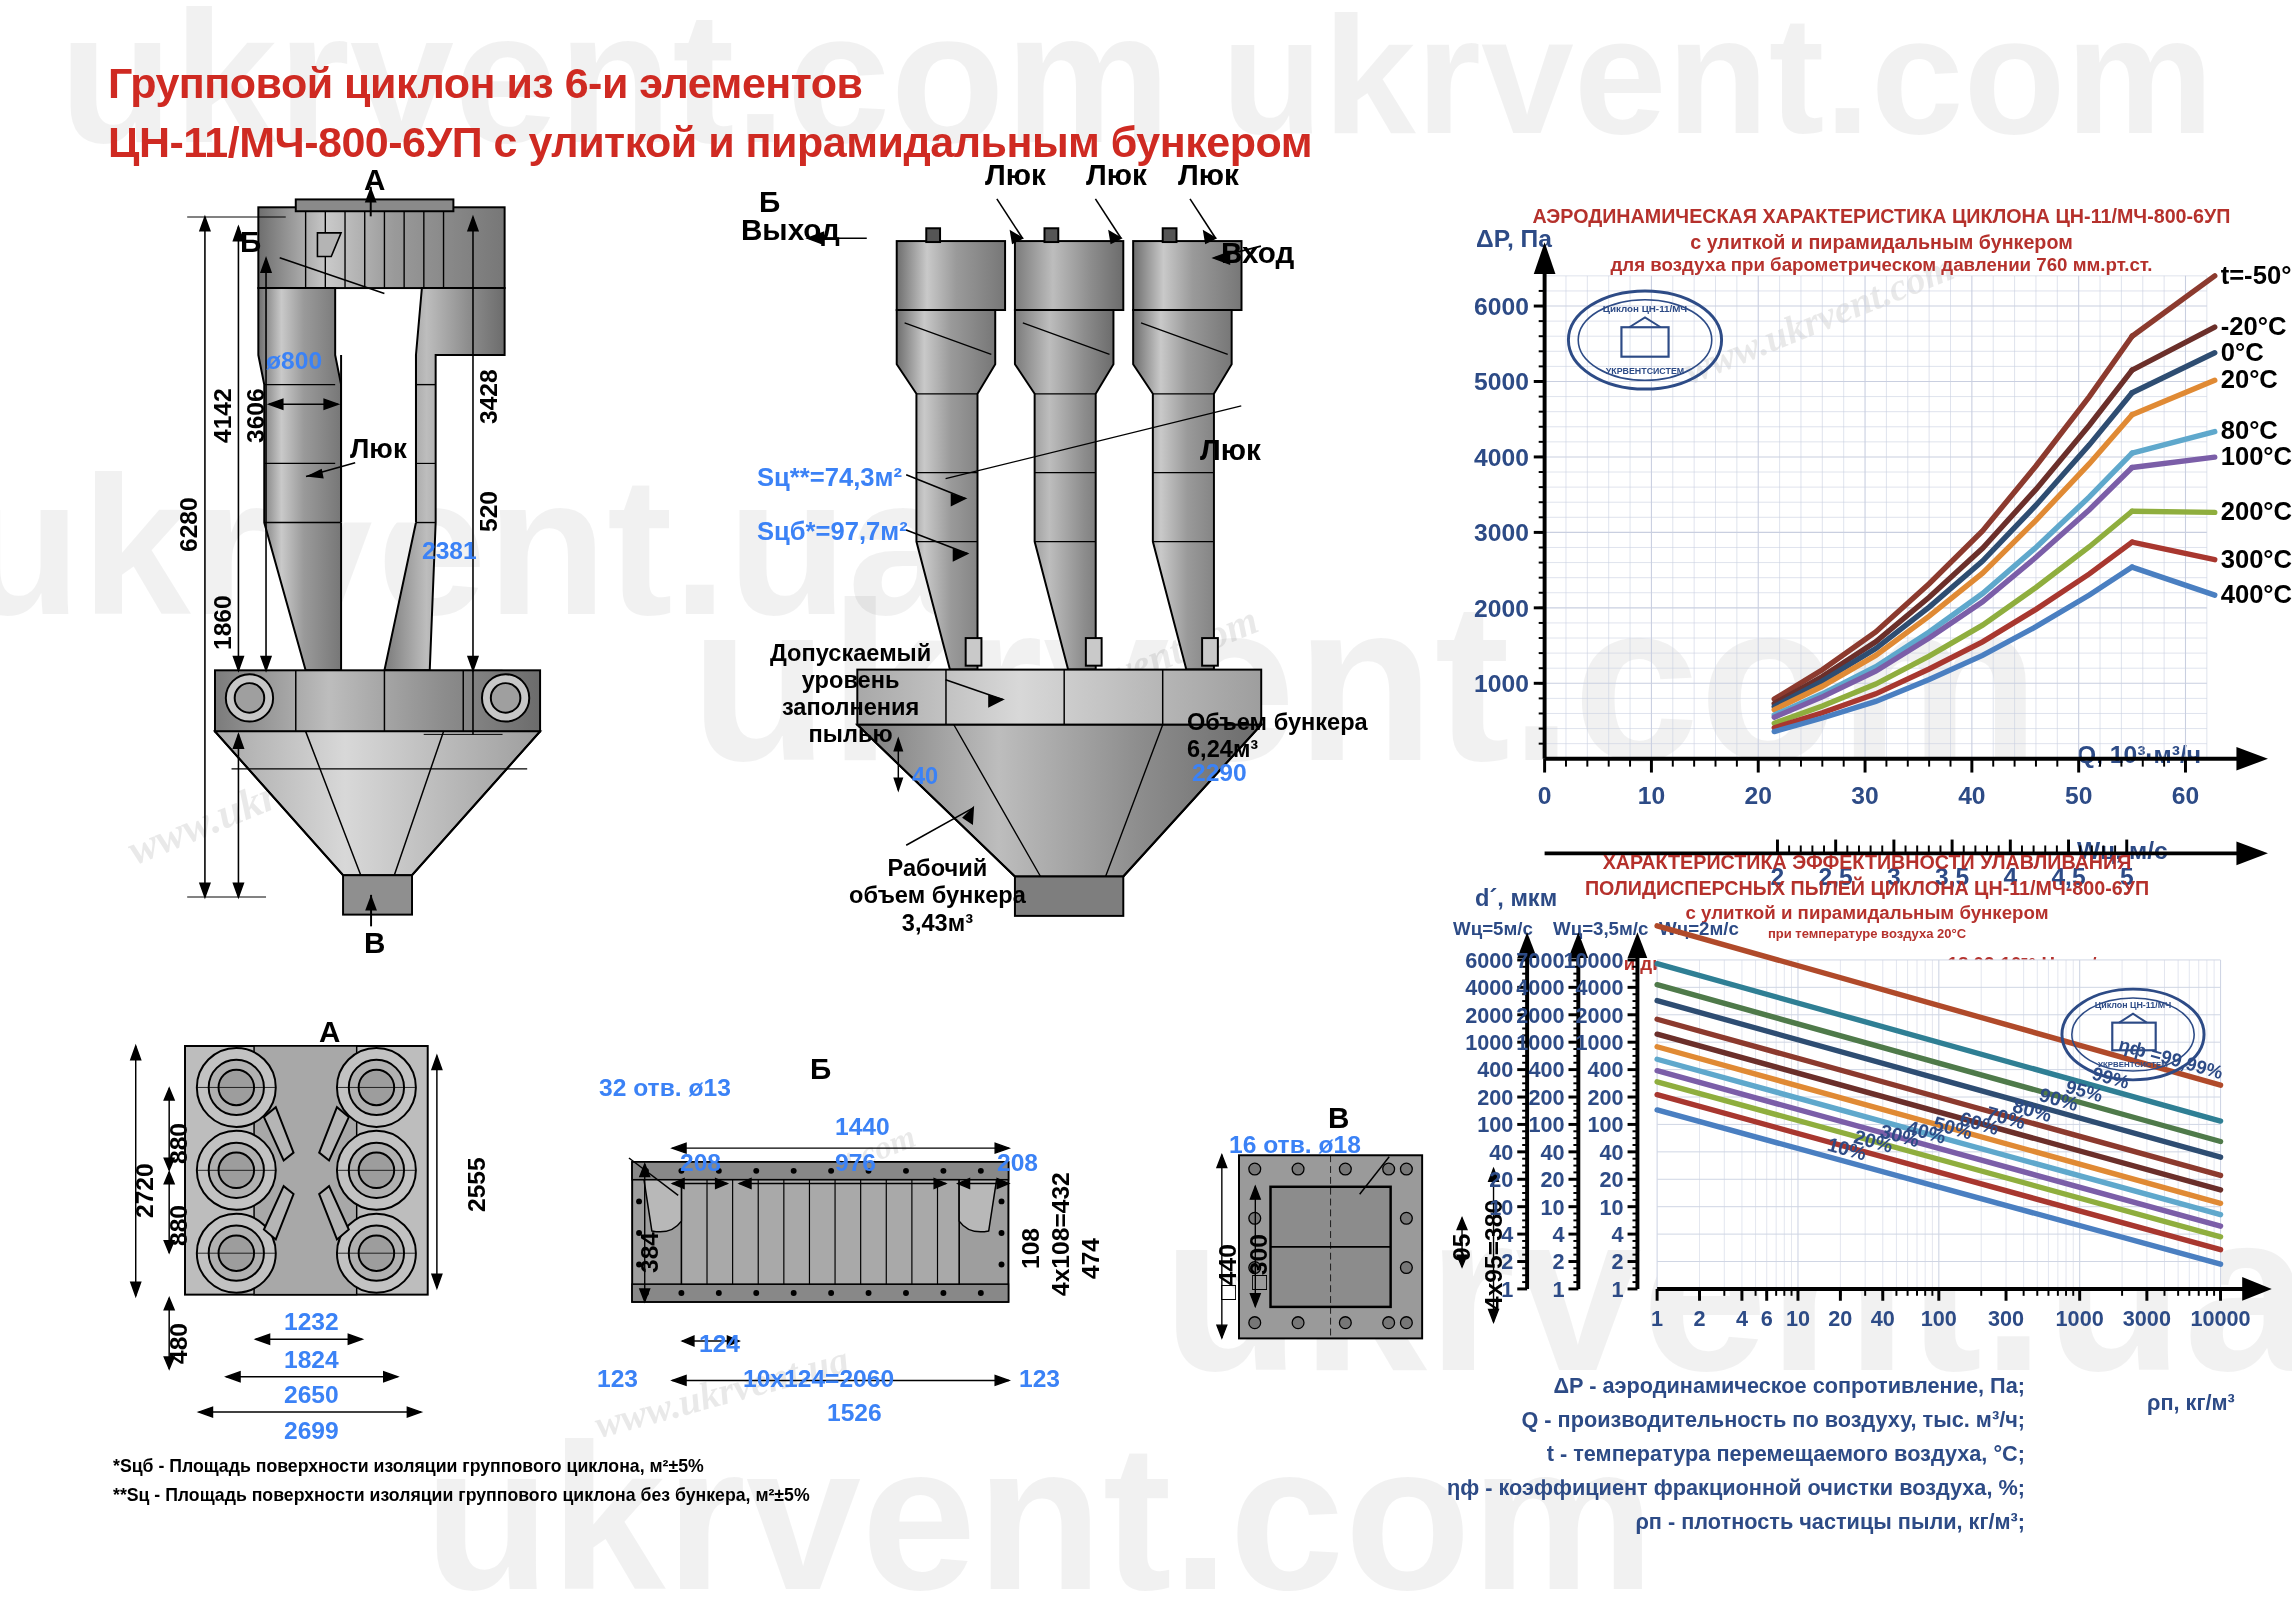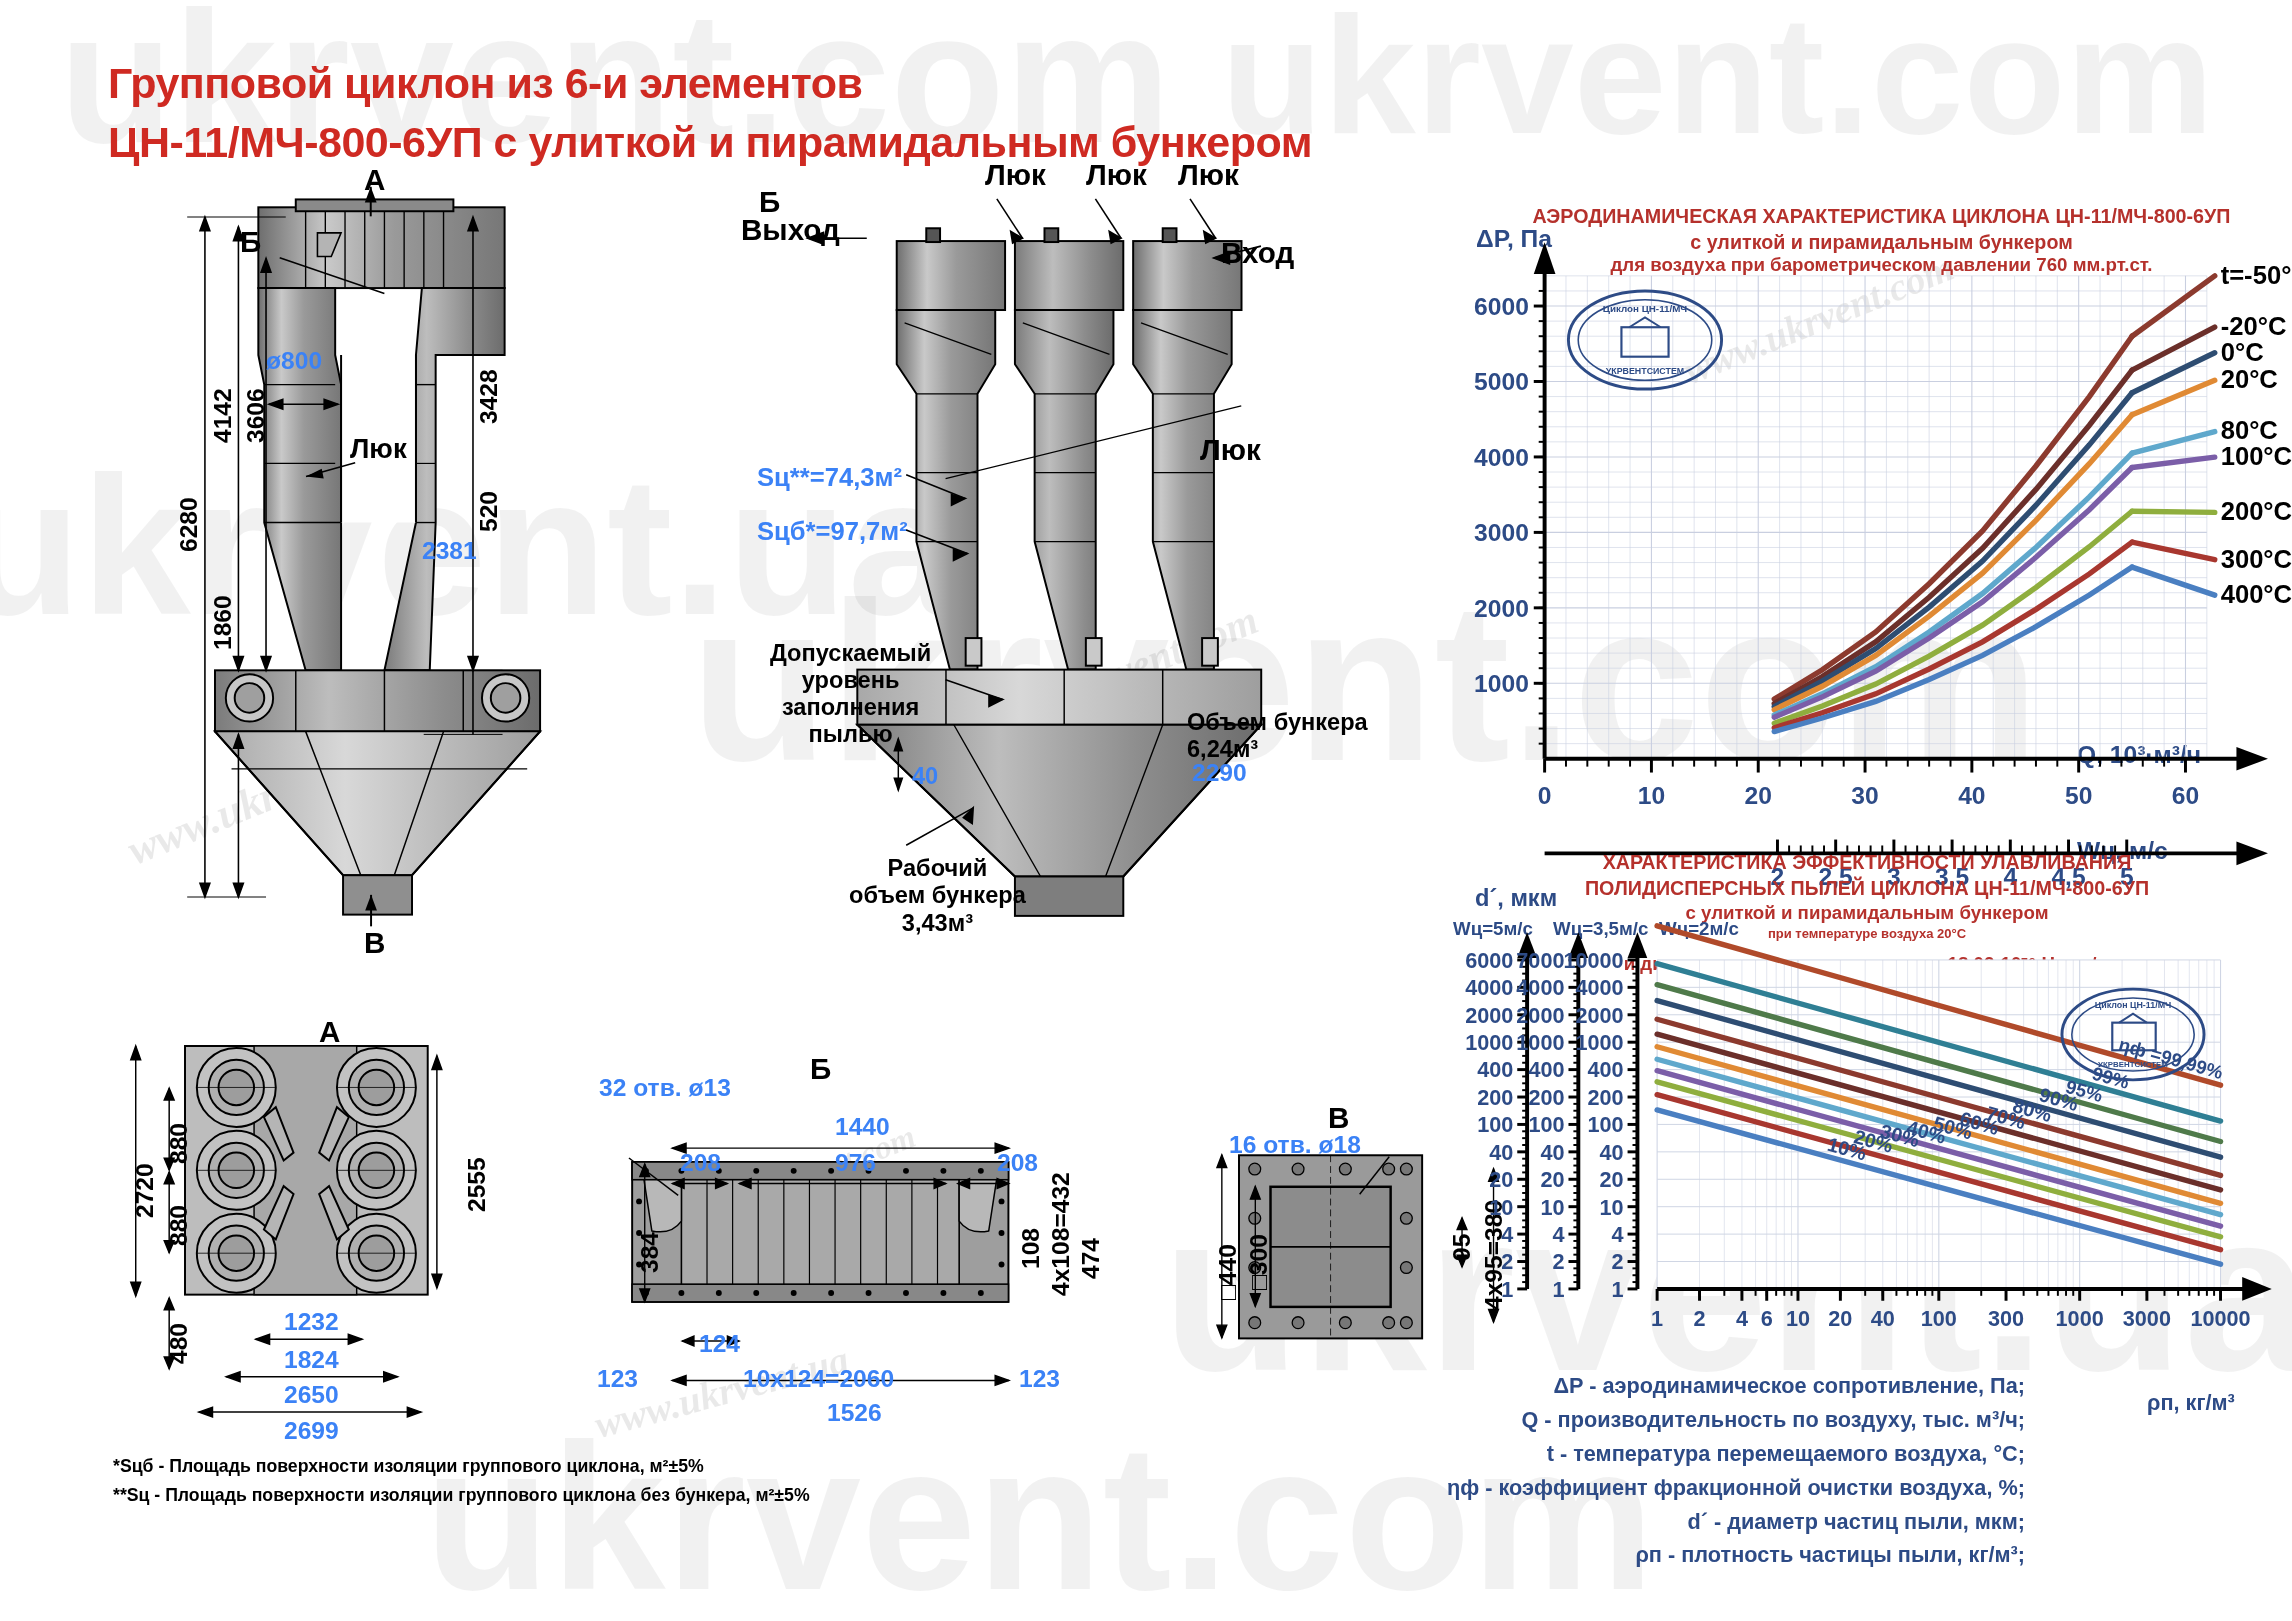--- a/index.html
+++ b/index.html
@@ -1081,16 +1081,15 @@
   <path d="M61 38 l14 -9 l14 9" fill="none" stroke="#2d4b86" stroke-width="2"></path>
   <text x="75" y="23" font-size="9" fill="#2d4b86" text-anchor="middle" font-family="Liberation Sans, sans-serif" font-weight="bold">Циклон ЦН-11/МЧ</text>
   <text x="75" y="83" font-size="8" fill="#2d4b86" text-anchor="middle" font-family="Liberation Sans, sans-serif" font-weight="bold">УКРВЕНТСИСТЕМ</text>
 </svg>
 
 <div id="symbols-block" style="position:absolute;left:1447px;top:1373px;text-align:right;">
     <div class="note" style="position: relative; left: 0px; top: 0px; margin-bottom: 7.9px;">ΔP - аэродинамическое сопротивление, Па;</div>
     <div class="note" style="position: relative; left: 0px; top: 0px; margin-bottom: 7.9px;">Q - производительность по воздуху, тыс. м³/ч;</div>
     <div class="note" style="position: relative; left: 0px; top: 0px; margin-bottom: 7.9px;">t - температура перемещаемого воздуха, °C;</div>
     <div class="note" style="position: relative; left: 0px; top: 0px; margin-bottom: 7.9px;">ηф - коэффициент фракционной очистки воздуха, %;</div>
-    <div class="note" style="position: relative; left: 0px; top: 0px; margin-bottom: 7.9px;">d´ - диаметр частиц пыли, мкм;</div>
     <div class="note" style="position: relative; left: 0px; top: 0px; margin-bottom: 7.9px;">ρп - плотность частицы пыли, кг/м³;</div>
   </div>
 
 
 </body></html>

